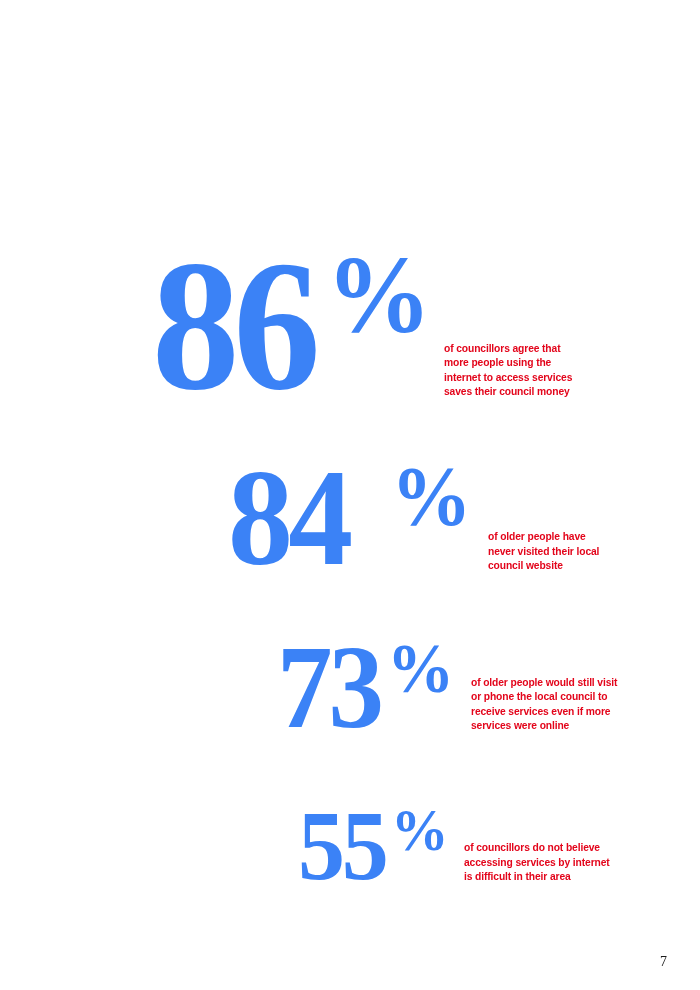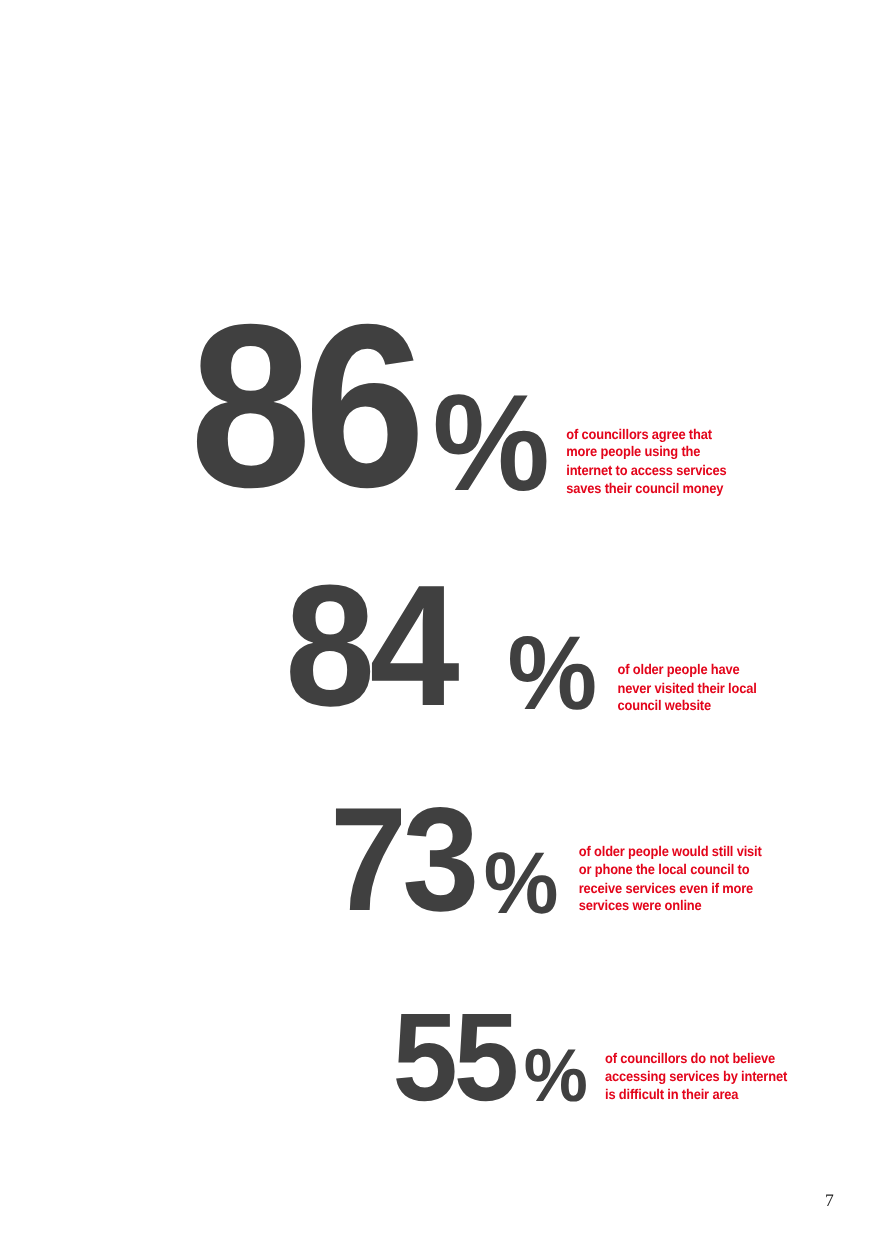--- a/index.html
+++ b/index.html
@@ -24,23 +24,23 @@
 
   
   .stat-row {
     position: absolute;
     display: flex;
     align-items: flex-end;
   }
 
   .stat-figure {
     display: flex;
-    align-items: flex-end;
-    color: #404040;
-    font-family: Liberation Sans, sans-serif;
+    align-items: flex-start;
+    color: #3b82f6;
+    font-family: Liberation Serif, serif;
     font-weight: 700;
     line-height: 0.78;
     letter-spacing: -0.035em;
     white-space: nowrap;
     font-stretch: condensed;
   }
 
   .stat-number {
     display: inline-block;
     transform: scaleX(0.94);
@@ -72,27 +72,27 @@
   #stat-row-0 .stat-percent { font-size: 110px; position: relative; top: 0px; }
   #stat-row-0 .stat-caption { margin-left: 15px; margin-bottom: 0px; }
 
   
   #stat-row-1 { left: 228px; bottom: 418px; }
   #stat-row-1 .stat-figure  { font-size: 138px; gap: 34px; }
   #stat-row-1 .stat-percent { font-size: 84px; position: relative; top: 0px; }
   #stat-row-1 .stat-caption { margin-left: 18px; margin-bottom: 0px; }
 
   
-  #stat-row-2 { left: 264px; bottom: 256px; }
+  #stat-row-2 { left: 277px; bottom: 256px; }
   #stat-row-2 .stat-figure  { font-size: 118px; }
   #stat-row-2 .stat-percent { font-size: 70px; position: relative; top: 0px; }
   #stat-row-2 .stat-caption { margin-left: 18px; margin-bottom: 2px; }
 
   
-  #stat-row-3 { left: 314px; bottom: 105px; }
+  #stat-row-3 { left: 298px; bottom: 105px; }
   #stat-row-3 .stat-figure  { font-size: 100px; }
   #stat-row-3 .stat-percent { font-size: 60px; position: relative; top: 0px; }
   #stat-row-3 .stat-caption { margin-left: 16px; margin-bottom: 2px; }
 
   #page-number {
     position: absolute;
     right: 33px;
     top: 955px;
     color: #1a1a1a;
     font-family: "Liberation Serif", serif;

